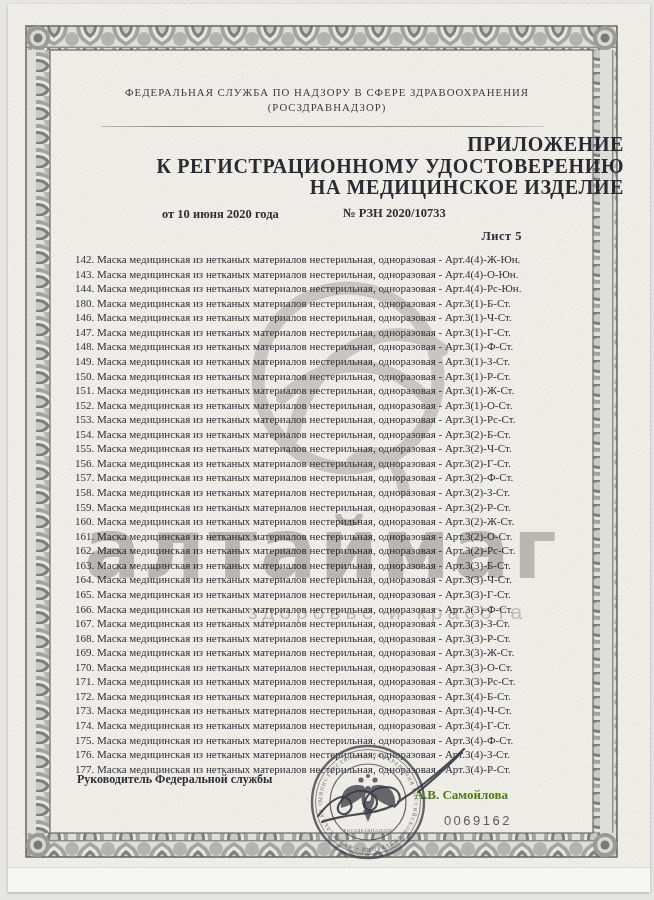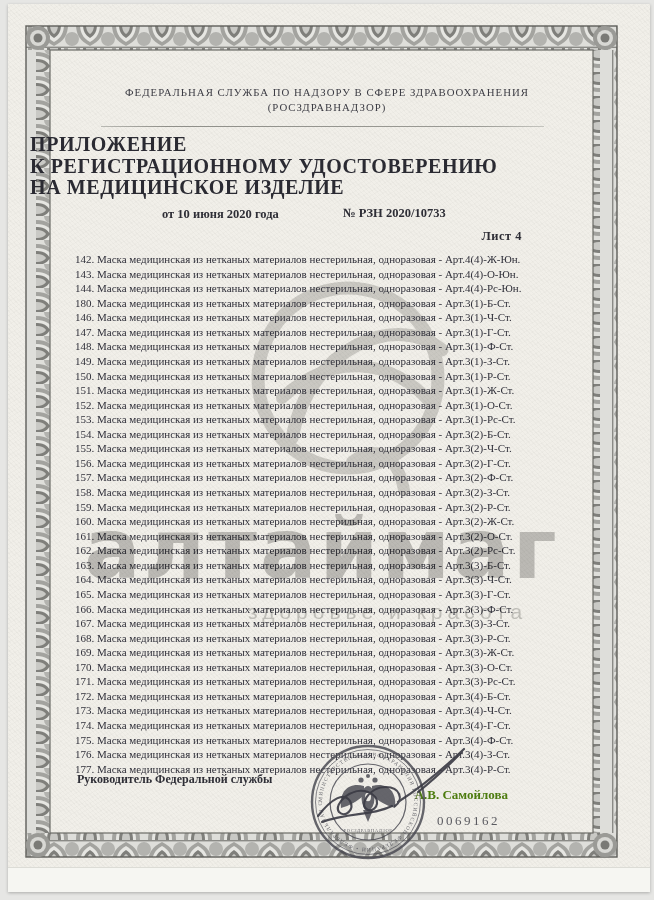--- a/index.html
+++ b/index.html
@@ -22,34 +22,34 @@
   }
   svg.layer{position:absolute;left:0;top:0;width:654px;height:900px;pointer-events:none;}
   .content{position:absolute;left:0;top:0;width:596px;height:900px;color:#30303a;}
 
   .agency-line1{position:absolute;top:86px;left:30px;width:594px;text-align:center;
     font-size:10.8px;font-weight:500;letter-spacing:1px;color:#3c3c44;}
   .agency-line2{position:absolute;top:101px;left:30px;width:594px;text-align:center;
     font-size:10.8px;font-weight:500;letter-spacing:1px;color:#3c3c44;}
   .header-rule{position:absolute;top:126px;left:101px;width:443px;height:1px;
     background:linear-gradient(90deg,#b9b9b3,#8f8f89 15%,#9b9b95 85%,#c5c5bf);}
-  .doc-title{position:absolute;top:134px;left:30px;width:594px;text-align:left;
+  .doc-title{position:absolute;top:134px;left:30px;width:594px;text-align:right;
     font-size:20px;line-height:21.5px;font-weight:bold;letter-spacing:0.6px;color:#2a2a32;}
   .dateline-date{position:absolute;top:207px;left:162px;font-size:12.5px;font-weight:bold;color:#2e2e36;}
   .dateline-number{position:absolute;top:206px;left:343px;font-size:12.5px;font-weight:bold;color:#2e2e36;text-align:center;}
   .sheet-label{position:absolute;top:229px;right:74px;font-size:12.5px;font-weight:bold;letter-spacing:0.5px;color:#2e2e36;}
 
   .item-list{position:absolute;top:252px;left:75px;width:520px;
     font-size:11px;line-height:14.56px;color:#30303a;white-space:nowrap;}
 
   .signer-title{position:absolute;top:771px;left:77px;font-size:12px;line-height:16.5px;
     font-weight:bold;color:#2e2e36;}
   .signer-name{position:absolute;top:787px;right:88px;font-size:13px;font-weight:bold;color:#4d7c0f;}
-  .serial-number{position:absolute;top:813px;right:96px;
-    font-family:Liberation Serif, serif;
+  .serial-number{position:absolute;top:813px;right:84px;
+    font-family:Liberation Sans, sans-serif;
     font-size:13px;letter-spacing:2.5px;color:#5a5a60;}
 
   .wm{pointer-events:none;mix-blend-mode:multiply;}
   .wm-brand{position:absolute;top:500px;left:84px;width:540px;
     font-family:"DejaVu Sans","Liberation Sans",sans-serif;font-weight:bold;
     font-size:84px;letter-spacing:3px;color:#8d8d8b;opacity:0.5;}
   .wm-tagline{position:absolute;top:600px;left:248px;
     font-family:Liberation Sans, sans-serif;
     font-size:21px;letter-spacing:5px;color:#a3a3a1;opacity:0.55;}
 </style>
@@ -146,21 +146,21 @@
   <div class="agency-line1">ФЕДЕРАЛЬНАЯ СЛУЖБА ПО НАДЗОРУ В СФЕРЕ ЗДРАВООХРАНЕНИЯ</div>
   <div class="agency-line2">(РОСЗДРАВНАДЗОР)</div>
   <div class="header-rule"></div>
   <div class="doc-title">
     <div>ПРИЛОЖЕНИЕ</div>
     <div>К РЕГИСТРАЦИОННОМУ УДОСТОВЕРЕНИЮ</div>
     <div>НА МЕДИЦИНСКОЕ ИЗДЕЛИЕ</div>
   </div>
   <div class="dateline-date">от  10 июня 2020 года</div>
   <div class="dateline-number">№  РЗН 2020/10733</div>
-  <div class="sheet-label">Лист 4</div>
+  <div class="sheet-label">Лист 5</div>
 
   <div class="item-list">
       <div>142. Маска медицинская из нетканых материалов нестерильная, одноразовая - Арт.4(4)-Ж-Юн.</div>
       <div>143. Маска медицинская из нетканых материалов нестерильная, одноразовая - Арт.4(4)-О-Юн.</div>
       <div>144. Маска медицинская из нетканых материалов нестерильная, одноразовая - Арт.4(4)-Рс-Юн.</div>
       <div>180. Маска медицинская из нетканых материалов нестерильная, одноразовая - Арт.3(1)-Б-Ст.</div>
       <div>146. Маска медицинская из нетканых материалов нестерильная, одноразовая - Арт.3(1)-Ч-Ст.</div>
       <div>147. Маска медицинская из нетканых материалов нестерильная, одноразовая - Арт.3(1)-Г-Ст.</div>
       <div>148. Маска медицинская из нетканых материалов нестерильная, одноразовая - Арт.3(1)-Ф-Ст.</div>
       <div>149. Маска медицинская из нетканых материалов нестерильная, одноразовая - Арт.3(1)-З-Ст.</div>

